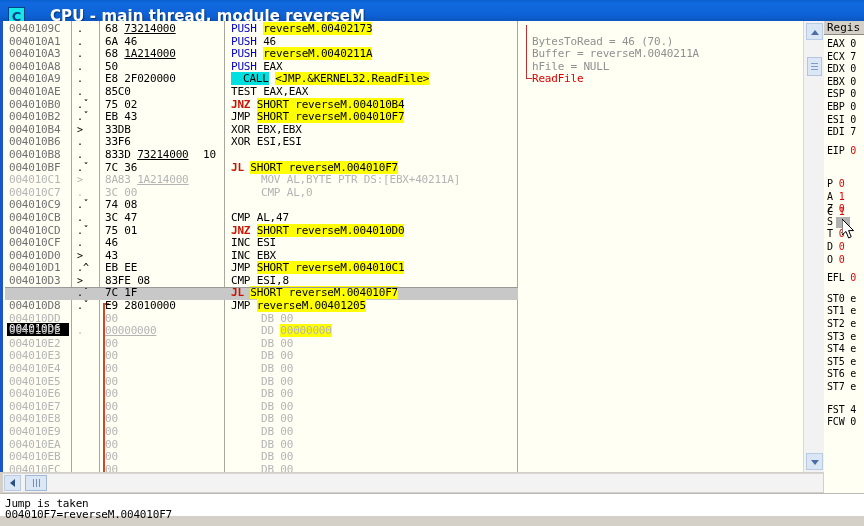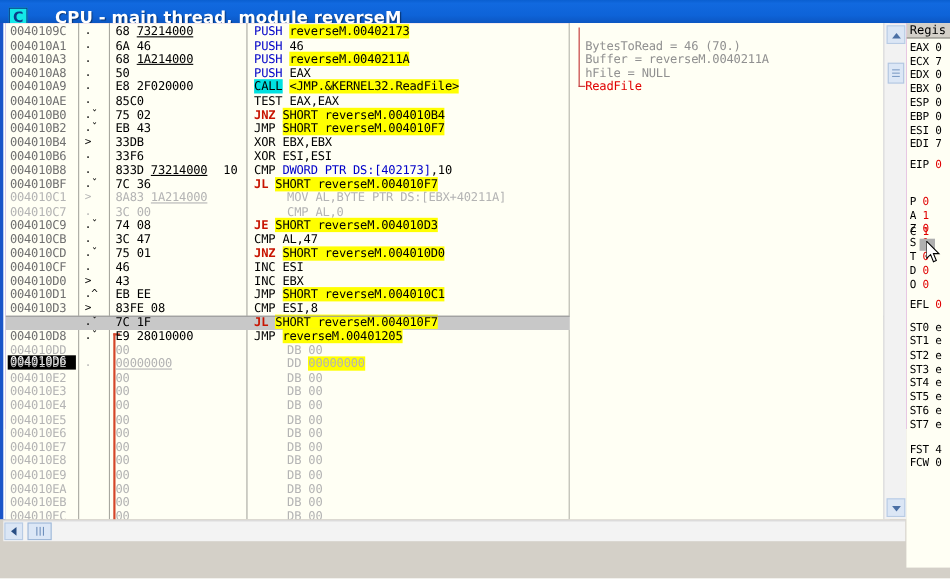--- a/index.html
+++ b/index.html
@@ -152,21 +152,21 @@
   .row.dim .c-hex2,
   .row.dim .c-asm { color: #b4b4b4; }
   .row.dim .c-asm .mn,
   .row.dim .c-asm .kw { color: #b4b4b4; margin-left: 30px; }
 
   
   .mn   { color: #000000; }
   .kw   { color: #0000c8; }          
   .jmpc { color: #c81400; font-weight: bold; }  
   .hl   { background: #ffff00; }     
-  .call { background: #00e0e0; color: #000000; }
+  .call { background: #00e0e0; color: #000000; padding-left: 12px; }
 
   
   .vline {
     position: absolute;
     top: 0;
     width: 1px;
     background: #a8a8a0;
   }
   
   .jbracket {
@@ -455,21 +455,20 @@
             <span class="c-addr">004010B6</span>
             <span class="c-mark">.</span>
             <span class="c-hex"><span>33F6</span></span>
             <span class="c-asm"><span class="mn">XOR</span> <span>ESI,ESI</span></span>
           </div>
           <div class="row">
             <span class="c-addr">004010B8</span>
             <span class="c-mark">.</span>
             <span class="c-hex"><span>833D</span> <span class="u">73214000</span></span>
             <span class="c-hex2">10</span>
-            <span class="c-asm"><span class="mn">CMP</span> <span><span class="kw">DWORD PTR DS:[402173]</span>,10</span></span>
           </div>
           <div class="row">
             <span class="c-addr">004010BF</span>
             <span class="c-mark">.ˇ</span>
             <span class="c-hex"><span>7C</span> <span>36</span></span>
             <span class="c-asm"><span class="jmpc">JL</span> <span class="hl">SHORT reverseM.004010F7</span></span>
           </div>
           <div class="row dim">
             <span class="c-addr">004010C1</span>
             <span class="c-mark">&gt;</span>
@@ -479,21 +478,20 @@
           <div class="row dim">
             <span class="c-addr">004010C7</span>
             <span class="c-mark">.</span>
             <span class="c-hex"><span>3C</span> <span>00</span></span>
             <span class="c-asm"><span class="mn">CMP</span> <span>AL,0</span></span>
           </div>
           <div class="row">
             <span class="c-addr">004010C9</span>
             <span class="c-mark">.ˇ</span>
             <span class="c-hex"><span>74</span> <span>08</span></span>
-            <span class="c-asm"><span class="jmpc">JE</span> <span class="hl">SHORT reverseM.004010D3</span></span>
           </div>
           <div class="row">
             <span class="c-addr">004010CB</span>
             <span class="c-mark">.</span>
             <span class="c-hex"><span>3C</span> <span>47</span></span>
             <span class="c-asm"><span class="mn">CMP</span> <span>AL,47</span></span>
           </div>
           <div class="row">
             <span class="c-addr">004010CD</span>
             <span class="c-mark">.ˇ</span>
@@ -677,15 +675,19 @@
 
     <div class="hscroll">
       <div class="hs-left"></div>
       <div class="hs-thumb">
         <i style="left:7px;"></i>
           <i style="left:10px;"></i>
           <i style="left:13px;"></i>
       </div>
     </div>
 
+    <div class="statusbar">
+      <div class="status-line" style="top:4px;">Jump is taken</div>
+      <div class="status-line" style="top:15px;">004010F7=reverseM.004010F7</div>
+    </div>
 
   </div>
 </div>
 
 </body></html>

